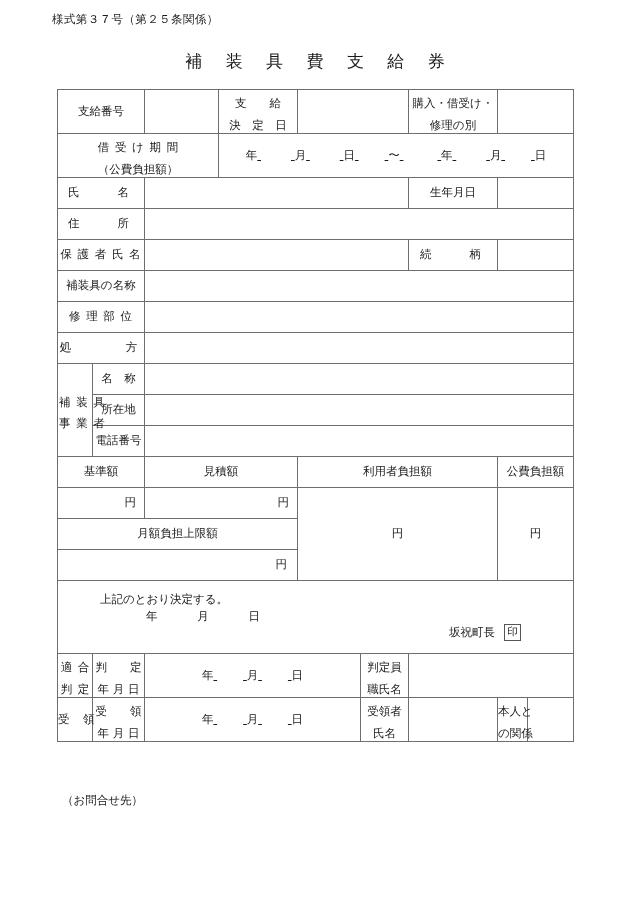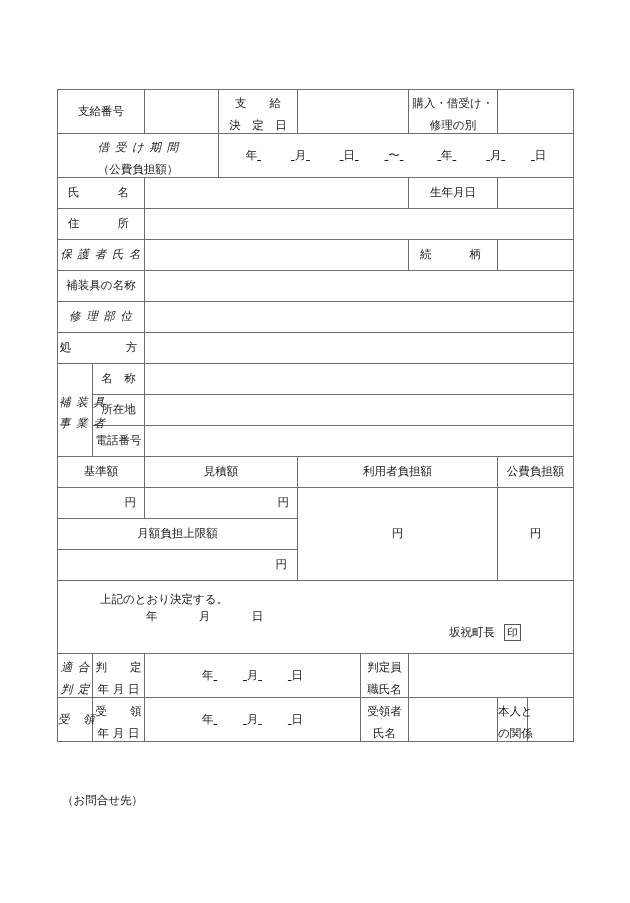--- a/index.html
+++ b/index.html
@@ -63,21 +63,20 @@
   .sheet td.blank { }
   .lbl {
     letter-spacing: 5px;
     text-indent: 5px;
     white-space: nowrap;
   }
   .lbl-tight {
     letter-spacing: 1px;
     text-indent: 1px;
     white-space: nowrap;
-    font-style: italic;
   }
   .lbl-none {
     letter-spacing: 0;
     white-space: nowrap;
   }
   .two-line {
     line-height: 1.25;
   }
   .spread {
     display: block;
@@ -109,20 +108,21 @@
   .gapA { width: 30px; }
   .gapB { width: 26px; }
   .gapC { width: 34px; }
 
   
   td.decision {
     height: 72px;
     text-align: left;
     vertical-align: top;
     position: relative;
+    font-family: Liberation Serif, serif;
   }
   .dec-text {
     position: absolute;
     left: 42px;
     top: 11px;
     white-space: nowrap;
   }
   .dec-date {
     position: absolute;
     left: 88px;
@@ -155,20 +155,22 @@
     font-size: 11.5px;
     white-space: nowrap;
     text-align: right;
   }
 </style>
 </head>
 <body>
 
 <div class="page">
 
+  <div class="form-no">様式第３７号（第２５条関係）</div>
+  <div class="doc-title">補 装 具 費 支 給 券</div>
 
   <table class="sheet">
     <colgroup>
       <col style="width:35px">
       <col style="width:52px">
       <col style="width:74px">
       <col style="width:79px">
       <col style="width:63px">
       <col style="width:48px">
       <col style="width:89px">

